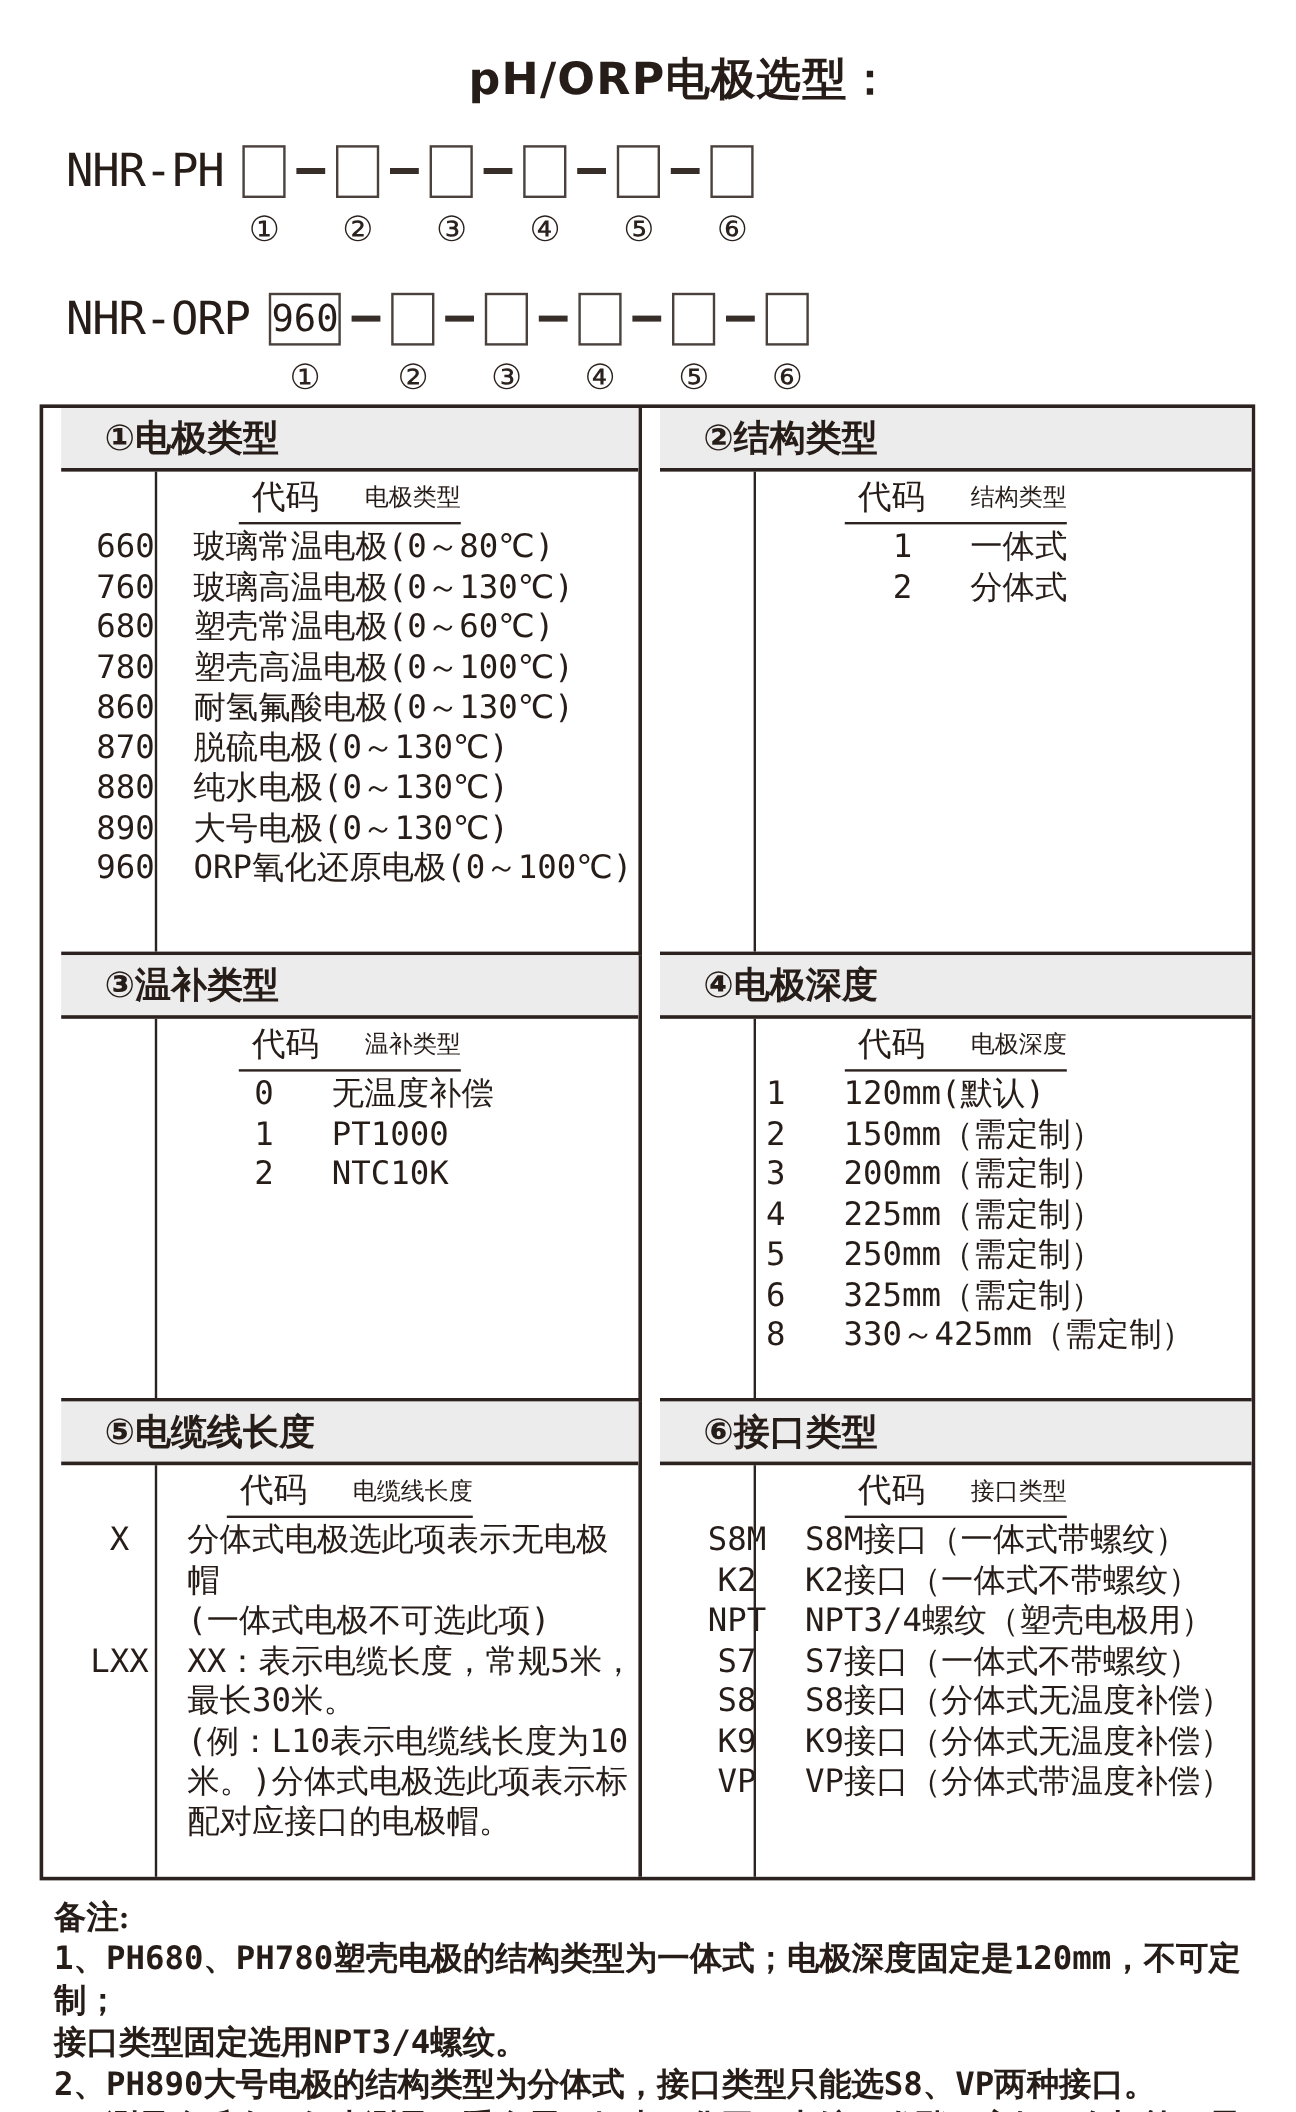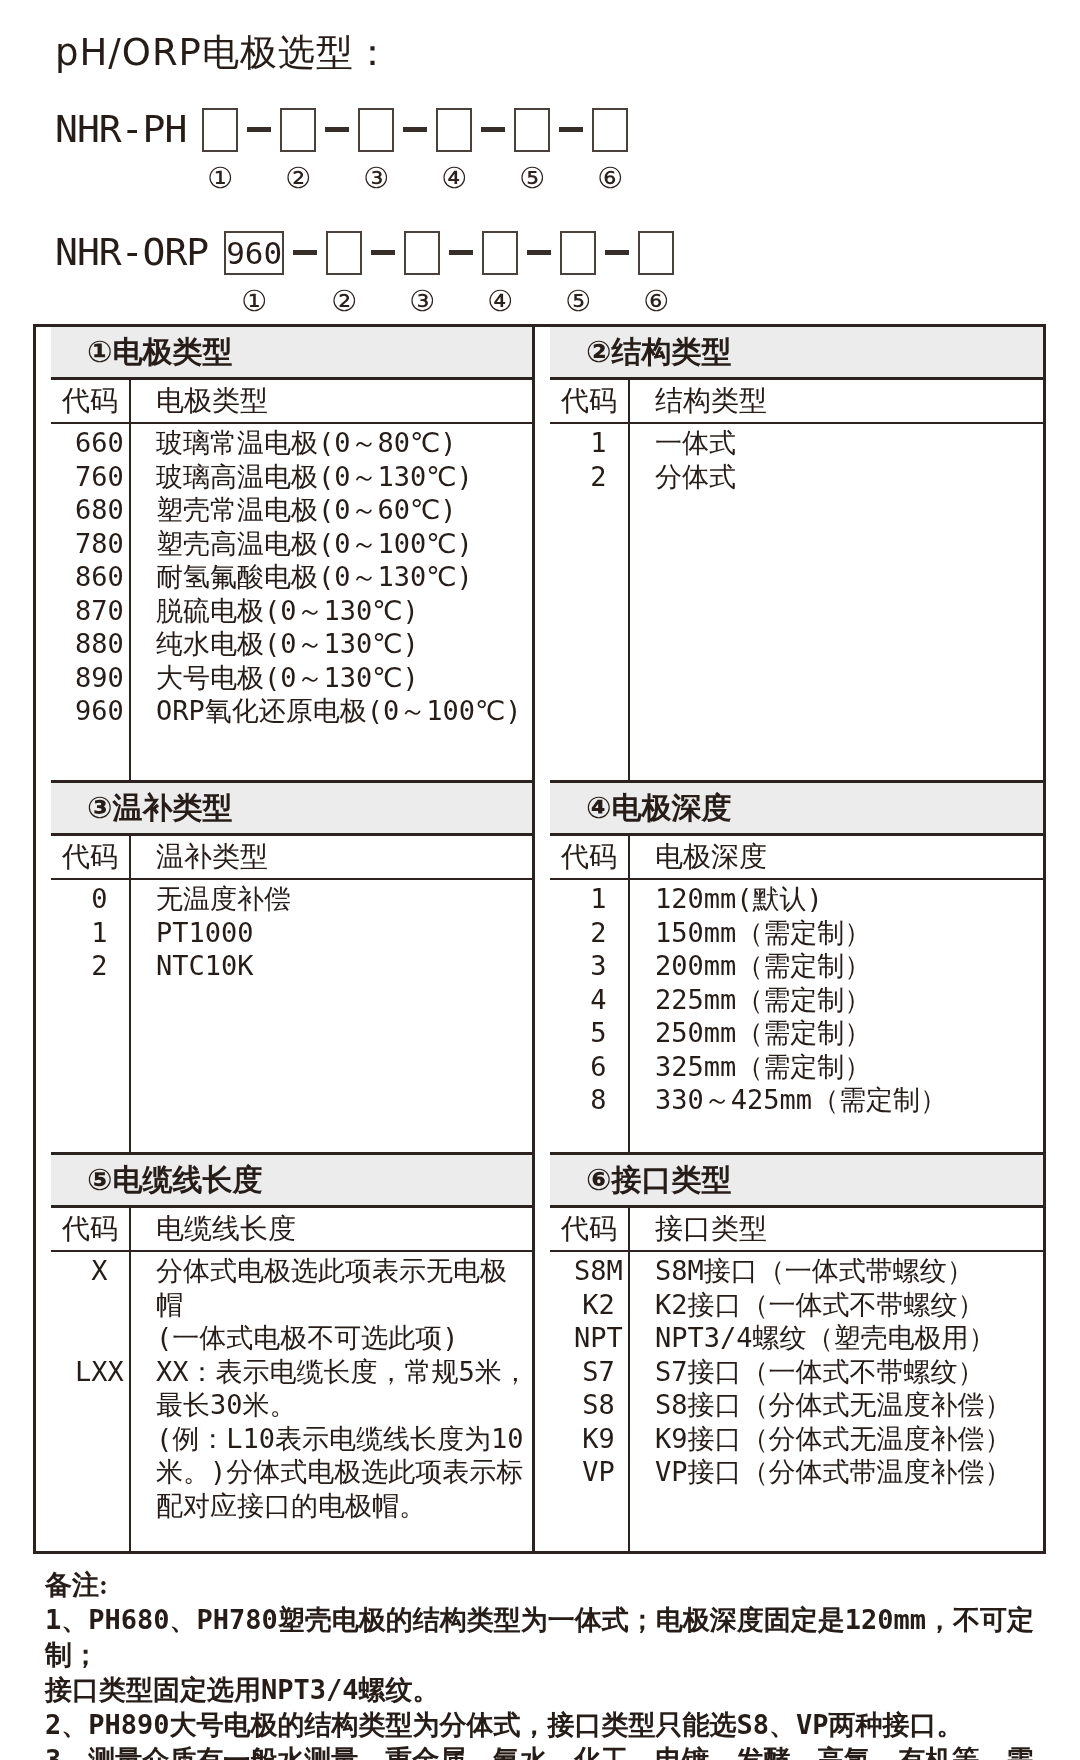--- a/index.html
+++ b/index.html
@@ -4,23 +4,24 @@
 <style>
   html,body{margin:0;padding:0;background:#ffffff;}
   body{
     width:1080px;height:1760px;
     color:#261c18;
     font-family:"DejaVu Sans","Liberation Sans",sans-serif;
     -webkit-font-smoothing:antialiased;
     overflow:hidden;
   }
   .page-title{
-    margin:28px 0 0 55px;
-    font-size:37px;font-weight:normal;letter-spacing:1px;
+    margin:41px 0 0 55px;
+    font-size:37px;font-weight:bold;letter-spacing:1px;
     font-family:"DejaVu Sans","Liberation Sans",sans-serif;
+    text-align:center;
   }
   
   .diagram{margin:30px 0 0 55px;}
   .m-row{display:flex;align-items:flex-start;margin-top:0;}
   .m-row + .m-row{margin-top:38px;}
   .m-label{
     font-family:"DejaVu Sans Mono","DejaVu Sans",monospace;
     font-size:38px;line-height:42px;letter-spacing:-1px;
     margin-right:16px;white-space:nowrap;
   }
@@ -45,27 +46,27 @@
   .section{display:flex;flex-direction:column;min-width:0;margin-left:15px;}
   .sec-left{border-right:3px solid #2c2320;}
   .sec-top{border-bottom:3px solid #2c2320;}
   .band{
     background:#ececec;height:50px;flex:0 0 50px;
     display:flex;align-items:center;
     padding-left:36px;
     font-size:30px;font-weight:bold;color:#261c18;
     border-bottom:3px solid #2c2320;
   }
-  .sec-body{position:relative;flex:1;display:flex;flex-direction:column;}
+  .sec-body{position:relative;flex:1;display:flex;flex-direction:column;align-items:center;}
   .sec-body::before{ 
     content:"";position:absolute;top:0;bottom:0;left:78px;width:2px;background:#2c2320;
   }
   .hrow{display:flex;align-items:center;height:42px;flex:0 0 42px;border-bottom:2px solid #2c2320;}
   .hcode{width:78px;text-align:center;font-size:28px;}
-  .hval{flex:1;padding-left:27px;font-size:28px;}
+  .hval{flex:1;padding-left:27px;font-size:20px;}
   .rows{display:flex;flex-direction:column;padding-top:2px;}
   .row{display:flex;align-items:flex-start;}
   .code{
     width:97px;text-align:center;font-size:27px;line-height:33.5px;
     font-family:"DejaVu Sans Mono","DejaVu Sans",monospace;
   }
   .val{
     flex:1;padding-left:8px;font-size:27px;line-height:33.5px;
     white-space:pre-wrap;
     font-family:"DejaVu Sans Mono","DejaVu Sans",monospace;

